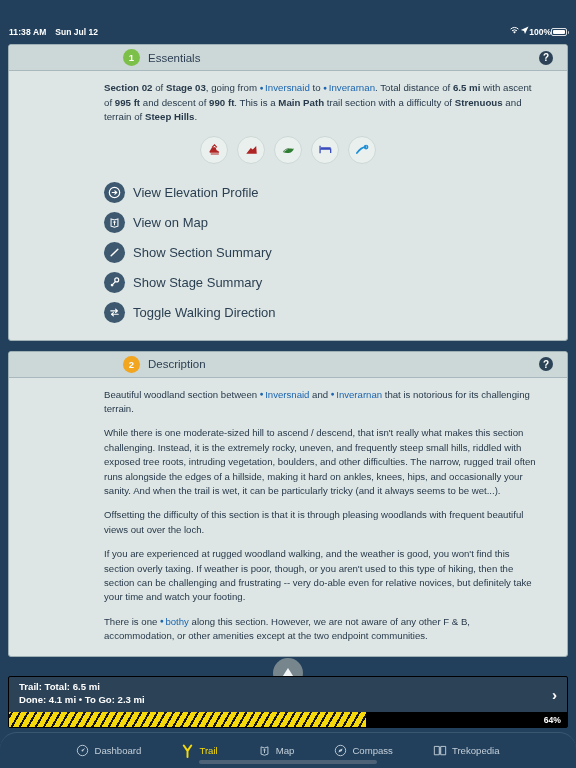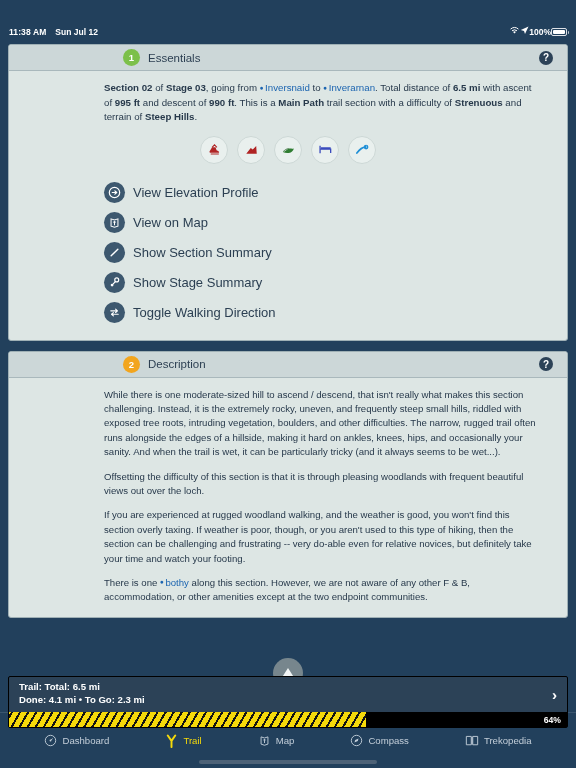--- a/index.html
+++ b/index.html
@@ -194,24 +194,25 @@
       -60deg, #f5d90a 0 5px, #141414 5px 7px);
   }
   .tp-pct {
     position: absolute; right: 6px; top: 50%; transform: translateY(-50%);
     color: #fff; font-size: 8.6px; font-weight: bold;
   }
 
   
   .tabbar {
     position: absolute; left: 0; right: 0; bottom: 0;
-    height: 56px; background: #22405c;
+    height: 36px; background: #22405c;
     border-top: 1px solid #3b566f;
     display: flex; align-items: center; justify-content: center;
-    gap: 56px;
+    gap: 40px;
+    border-radius: 17px;
   }
   .tab {
     display: flex; align-items: center; gap: 5px;
     color: #c3ced9; font-size: 9.6px; cursor: pointer;
   }
   .tab.active { color: #f5d90a; }
   .tab svg { display: block; }
   .homebar {
     position: absolute; bottom: 4px; left: 50%; transform: translateX(-50%);
     width: 178px; height: 4px; border-radius: 2px; background: #4d6277;
@@ -351,20 +352,21 @@
     </div>
   </div>
 
   <div class="card">
     <div class="card-header">
       <div class="badge" style="background:#f2a51e">2</div>
       <div class="card-title">Description</div>
       <div class="help-icon">?</div>
     </div>
     <div class="descbody">
+      <p><span>Beautiful woodland section between </span><span class="lnk">Inversnaid</span><span> and </span><span class="lnk">Inverarnan</span><span> that is notorious for its challenging terrain.</span></p>
       <p>While there is one moderate-sized hill to ascend / descend, that isn't really what makes this section challenging. Instead, it is the extremely rocky, uneven, and frequently steep small hills, riddled with exposed tree roots, intruding vegetation, boulders, and other difficulties. The narrow, rugged trail often runs alongside the edges of a hillside, making it hard on ankles, knees, hips, and occasionally your sanity. And when the trail is wet, it can be particularly tricky (and it always seems to be wet...).</p>
       <p>Offsetting the difficulty of this section is that it is through pleasing woodlands with frequent beautiful views out over the loch.</p>
       <p>If you are experienced at rugged woodland walking, and the weather is good, you won't find this section overly taxing. If weather is poor, though, or you aren't used to this type of hiking, then the section can be challenging and frustrating -- very do-able even for relative novices, but definitely take your time and watch your footing.</p>
       <p><span>There is one </span><span class="lnk">bothy</span><span> along this section. However, we are not aware of any other F &amp; B, accommodation, or other amenities except at the two endpoint communities.</span></p>
     </div>
   </div>
 
 </div>
 
 <div class="scrolltop">

